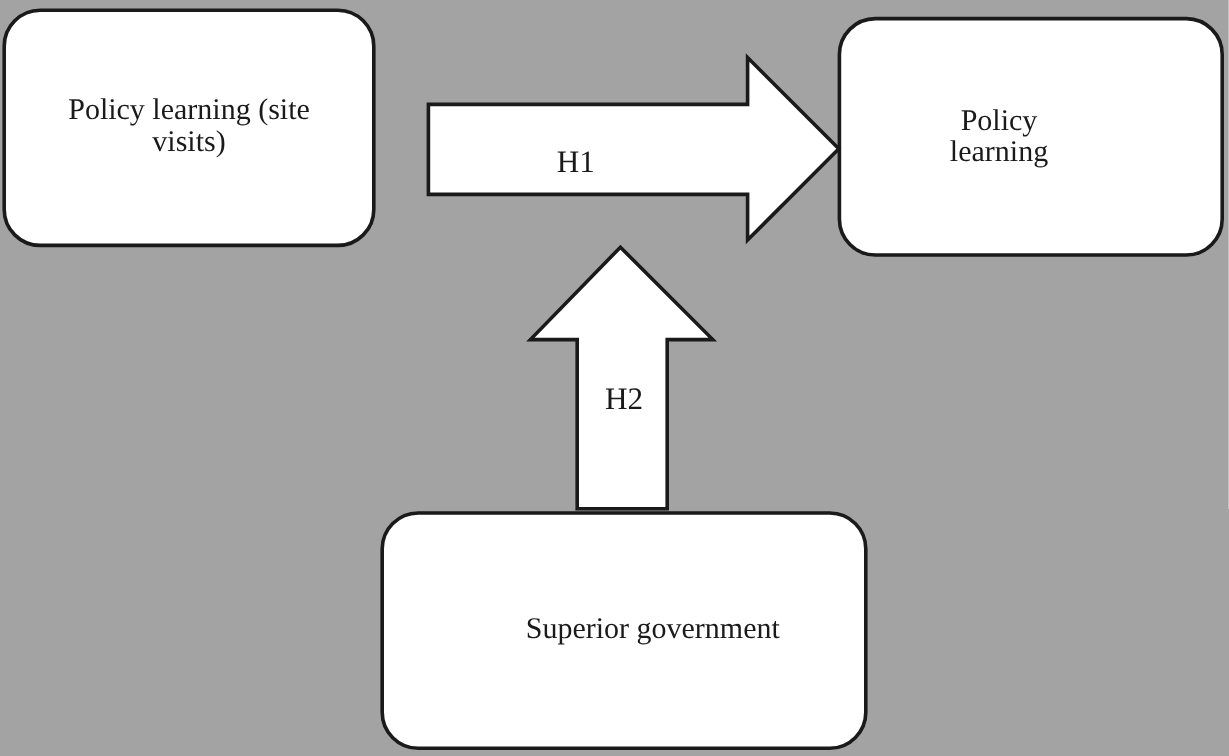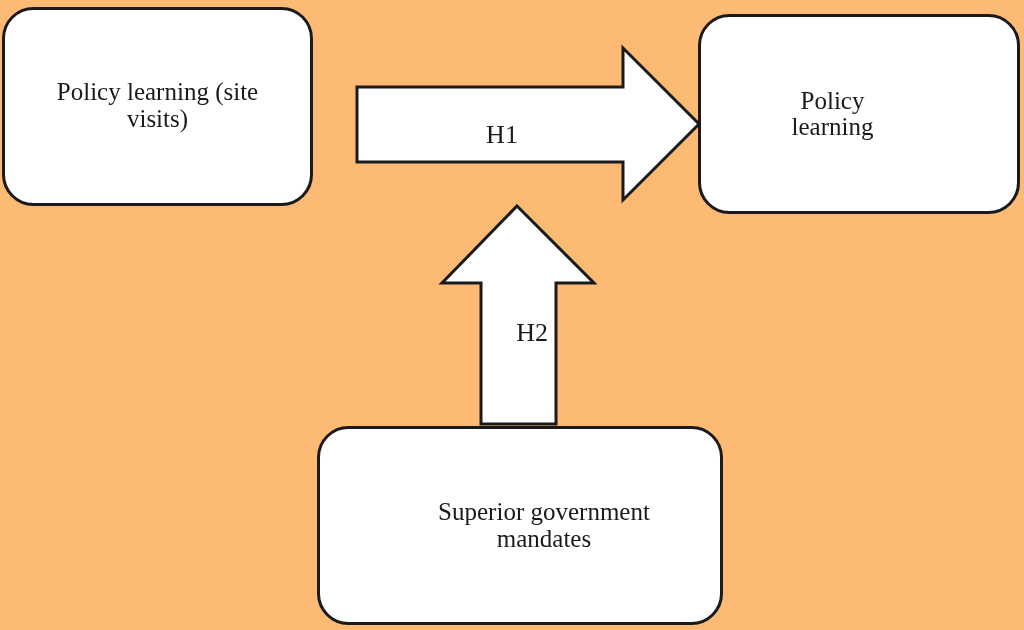--- a/index.html
+++ b/index.html
@@ -7,21 +7,21 @@
     padding: 0;
     background: #ffffff;
   }
   body {
     font-family: "Liberation Serif", "DejaVu Serif", serif;
   }
   #canvas {
     position: relative;
     width: 1024px;
     height: 630px;
-    background: #fdba74;
+    background: #a3a3a3;
     overflow: hidden;
   }
   #canvas svg.layer {
     position: absolute;
     left: 0;
     top: 0;
     width: 1024px;
     height: 630px;
   }
   .node-box {
@@ -64,30 +64,29 @@
     height: 199px;
   }
   .edge-label {
     position: absolute;
     color: #1a1a1a;
     font-size: 26px;
     line-height: 1;
     white-space: nowrap;
   }
   #label-h1 {
-    left: 474px;
+    left: 464px;
     top: 122px;
     width: 56px;
-    text-align: center;
   }
   #label-h2 {
     left: 492px;
     top: 320px;
     width: 56px;
-    text-align: right;
+    text-align: center;
   }
 </style>
 </head>
 <body>
 
 <div id="canvas">
 
   <svg class="layer" viewBox="0 0 1024 630" xmlns="http://www.w3.org/2000/svg">
 
     <rect x="3.5" y="8.5" width="308" height="196" rx="30" ry="30" fill="#ffffff" stroke="#1a1a1a" stroke-width="3"></rect>
@@ -111,21 +110,20 @@
   <div class="node-box" id="node-policy-diffusion">
     <div class="stack">
       <span class="node-line">Policy</span>
       <span class="node-line gap">learning</span>
     </div>
   </div>
 
   <div class="node-box" id="node-superior-government">
     <div class="stack">
       <span class="node-line">Superior government</span>
-      <span class="node-line gap">mandates</span>
     </div>
   </div>
 
   <div class="edge-label" id="label-h1">H1</div>
 
   <div class="edge-label" id="label-h2">H2</div>
 
 </div>
 
 </body></html>

